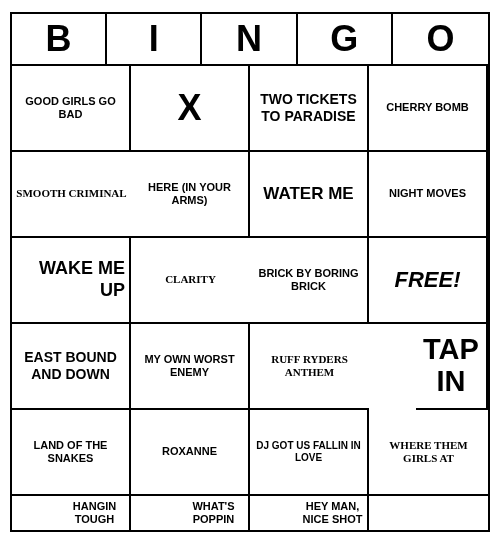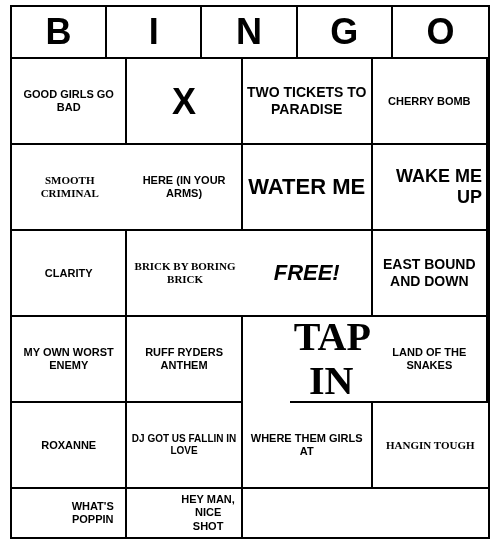--- a/index.html
+++ b/index.html
@@ -74,29 +74,30 @@
     <div class="bingo-header-cell">G</div>
     <div class="bingo-header-cell">O</div>
   </div>
   <div class="bingo-grid" id="bingo-grid">
   <div class="bingo-cell">GOOD GIRLS GO BAD</div>
       <div class="bingo-cell" style="font-size: 36px;">X</div>
       <div class="bingo-cell" style="font-size: 14px;">TWO TICKETS TO PARADISE</div>
       <div class="bingo-cell">CHERRY BOMB</div>
       <div class="bingo-cell">SMOOTH CRIMINAL</div>
       <div class="bingo-cell">HERE (IN YOUR ARMS)</div>
-      <div class="bingo-cell" style="font-size: 22px;">WATER ME</div>
+      <div class="bingo-cell" style="font-size: 17px;">WATER ME</div>
+      <div class="bingo-cell">NIGHT MOVES</div>
       <div class="bingo-cell" style="font-size: 18px; text-align: right;">WAKE ME UP</div>
       <div class="bingo-cell">CLARITY</div>
       <div class="bingo-cell">BRICK BY BORING BRICK</div>
       <div class="bingo-cell free-cell" style="font-style: italic; font-size: 22px;">Free!</div>
       <div class="bingo-cell" style="font-size: 14px;">EAST BOUND AND DOWN</div>
       <div class="bingo-cell">MY OWN WORST ENEMY</div>
       <div class="bingo-cell">RUFF RYDERS ANTHEM</div>
-      <div class="bingo-cell" style="font-size: 40px; line-height: 1.1; margin-left: 47px;">TAP IN</div>
+      <div class="bingo-cell" style="font-size: 29px; line-height: 1.1; margin-left: 47px;">TAP IN</div>
       <div class="bingo-cell">LAND OF THE SNAKES</div>
       <div class="bingo-cell">ROXANNE</div>
       <div class="bingo-cell" style="font-size: 10px;">DJ GOT US FALLIN IN LOVE</div>
       <div class="bingo-cell">WHERE THEM GIRLS AT</div>
       <div class="bingo-cell">HANGIN TOUGH</div>
       <div class="bingo-cell">WHAT'S POPPIN</div>
       <div class="bingo-cell">HEY MAN, NICE SHOT</div>
     </div>
 </div>
 

